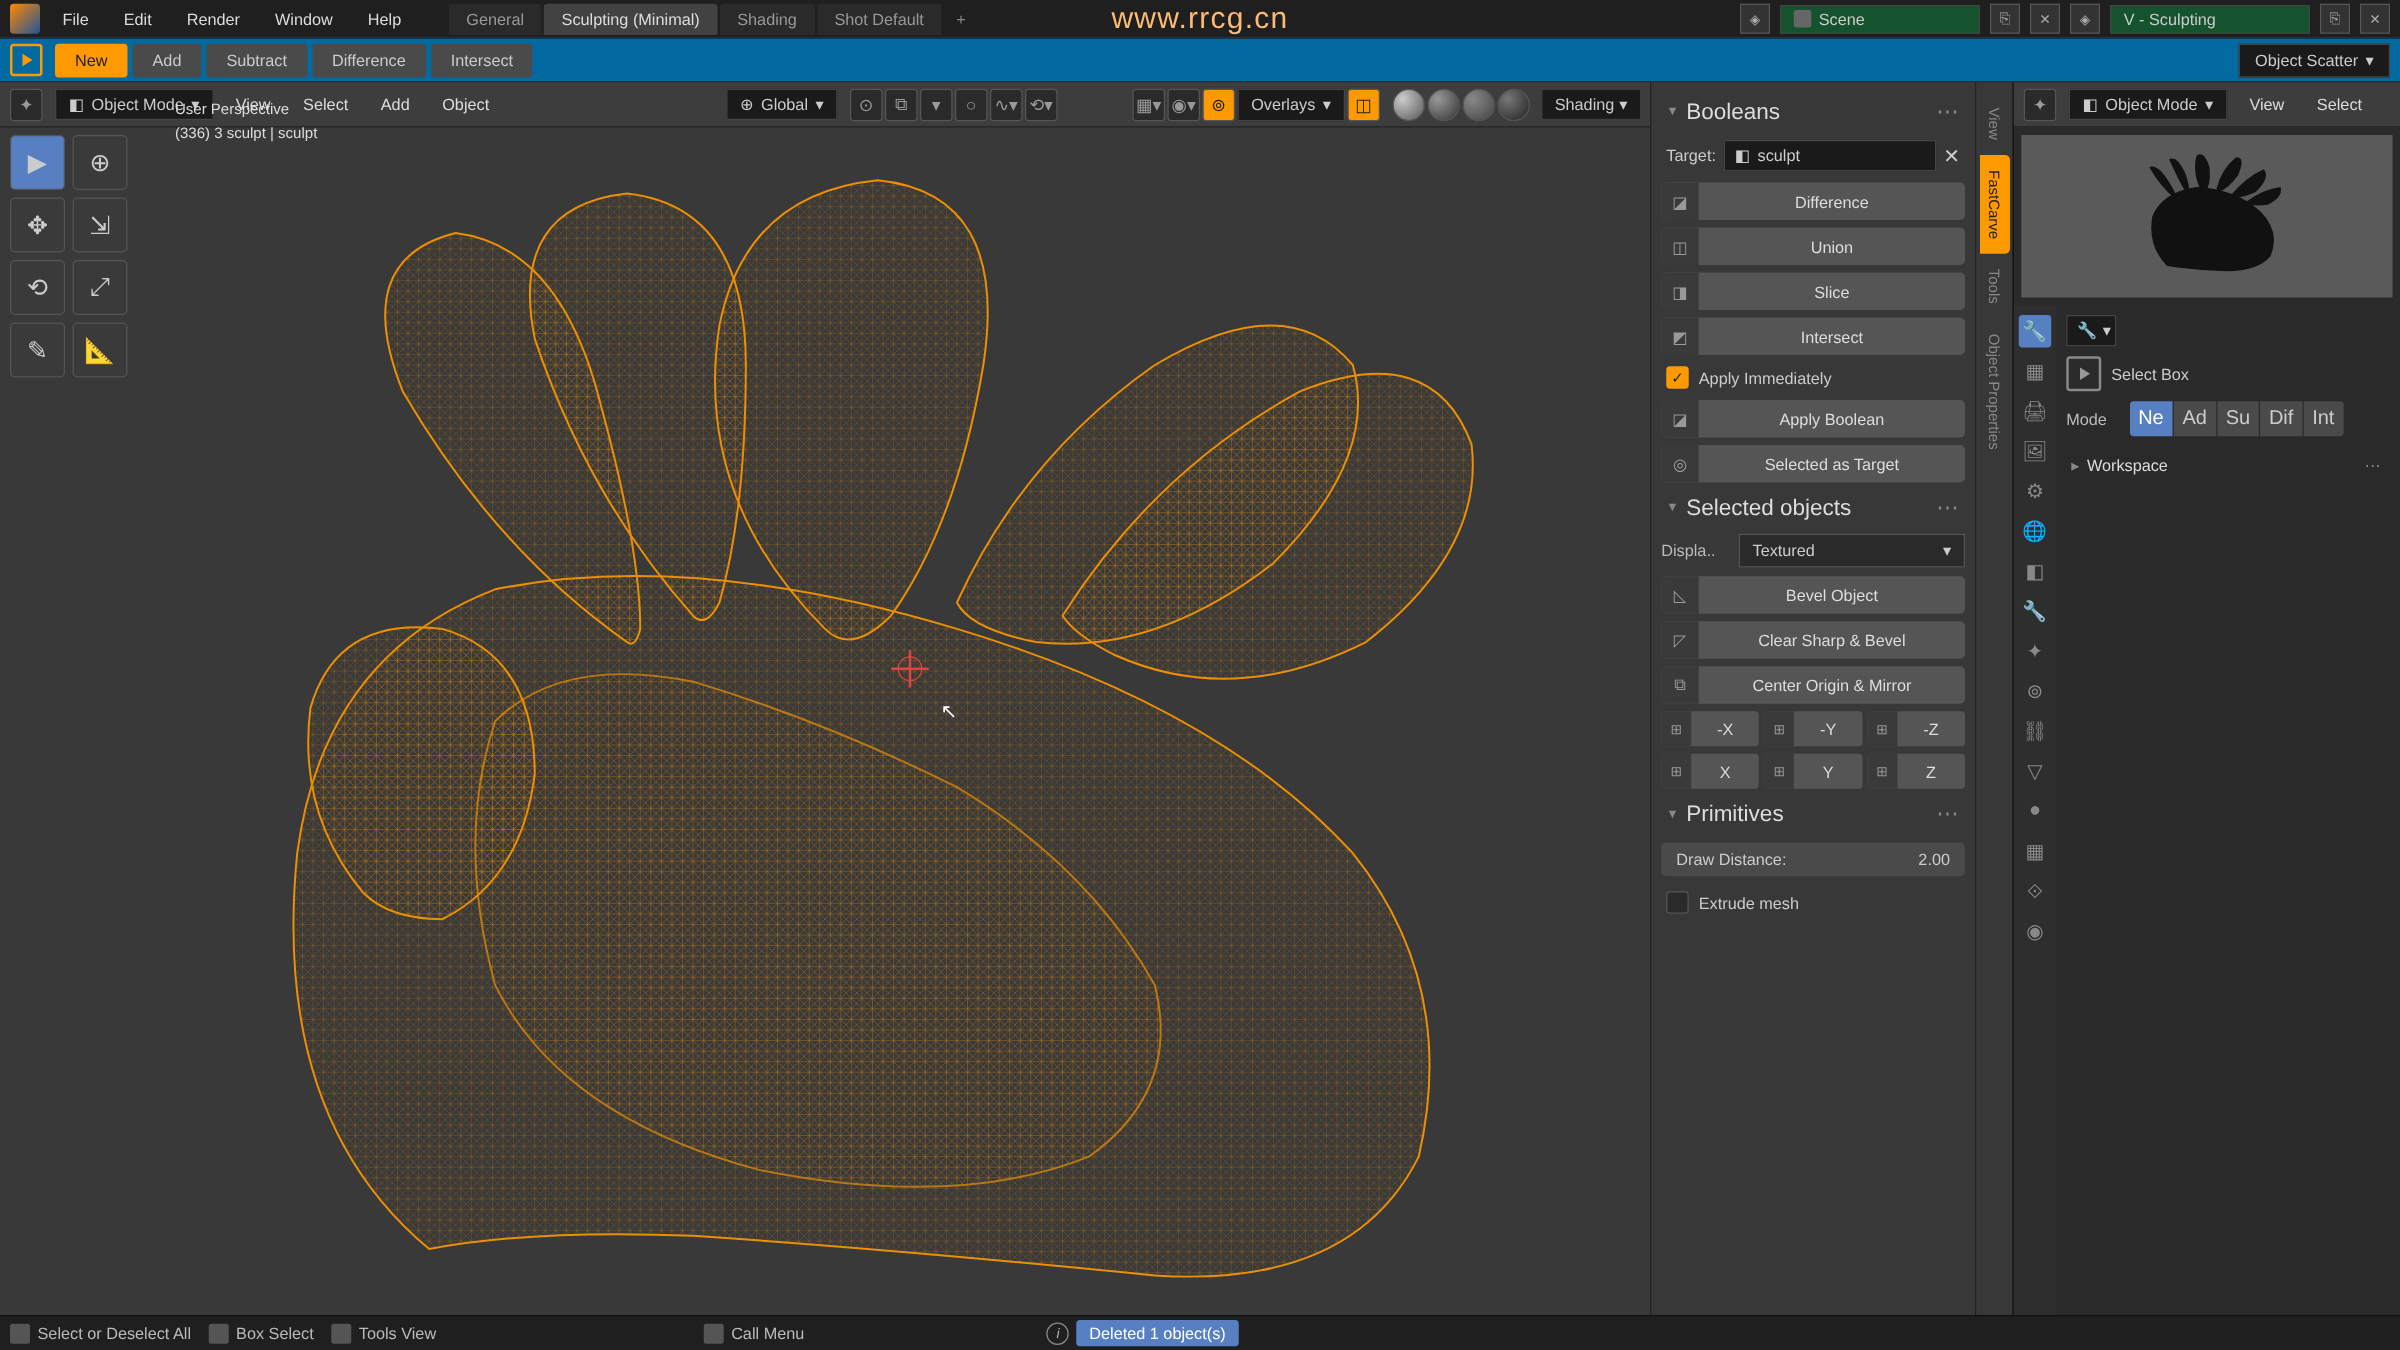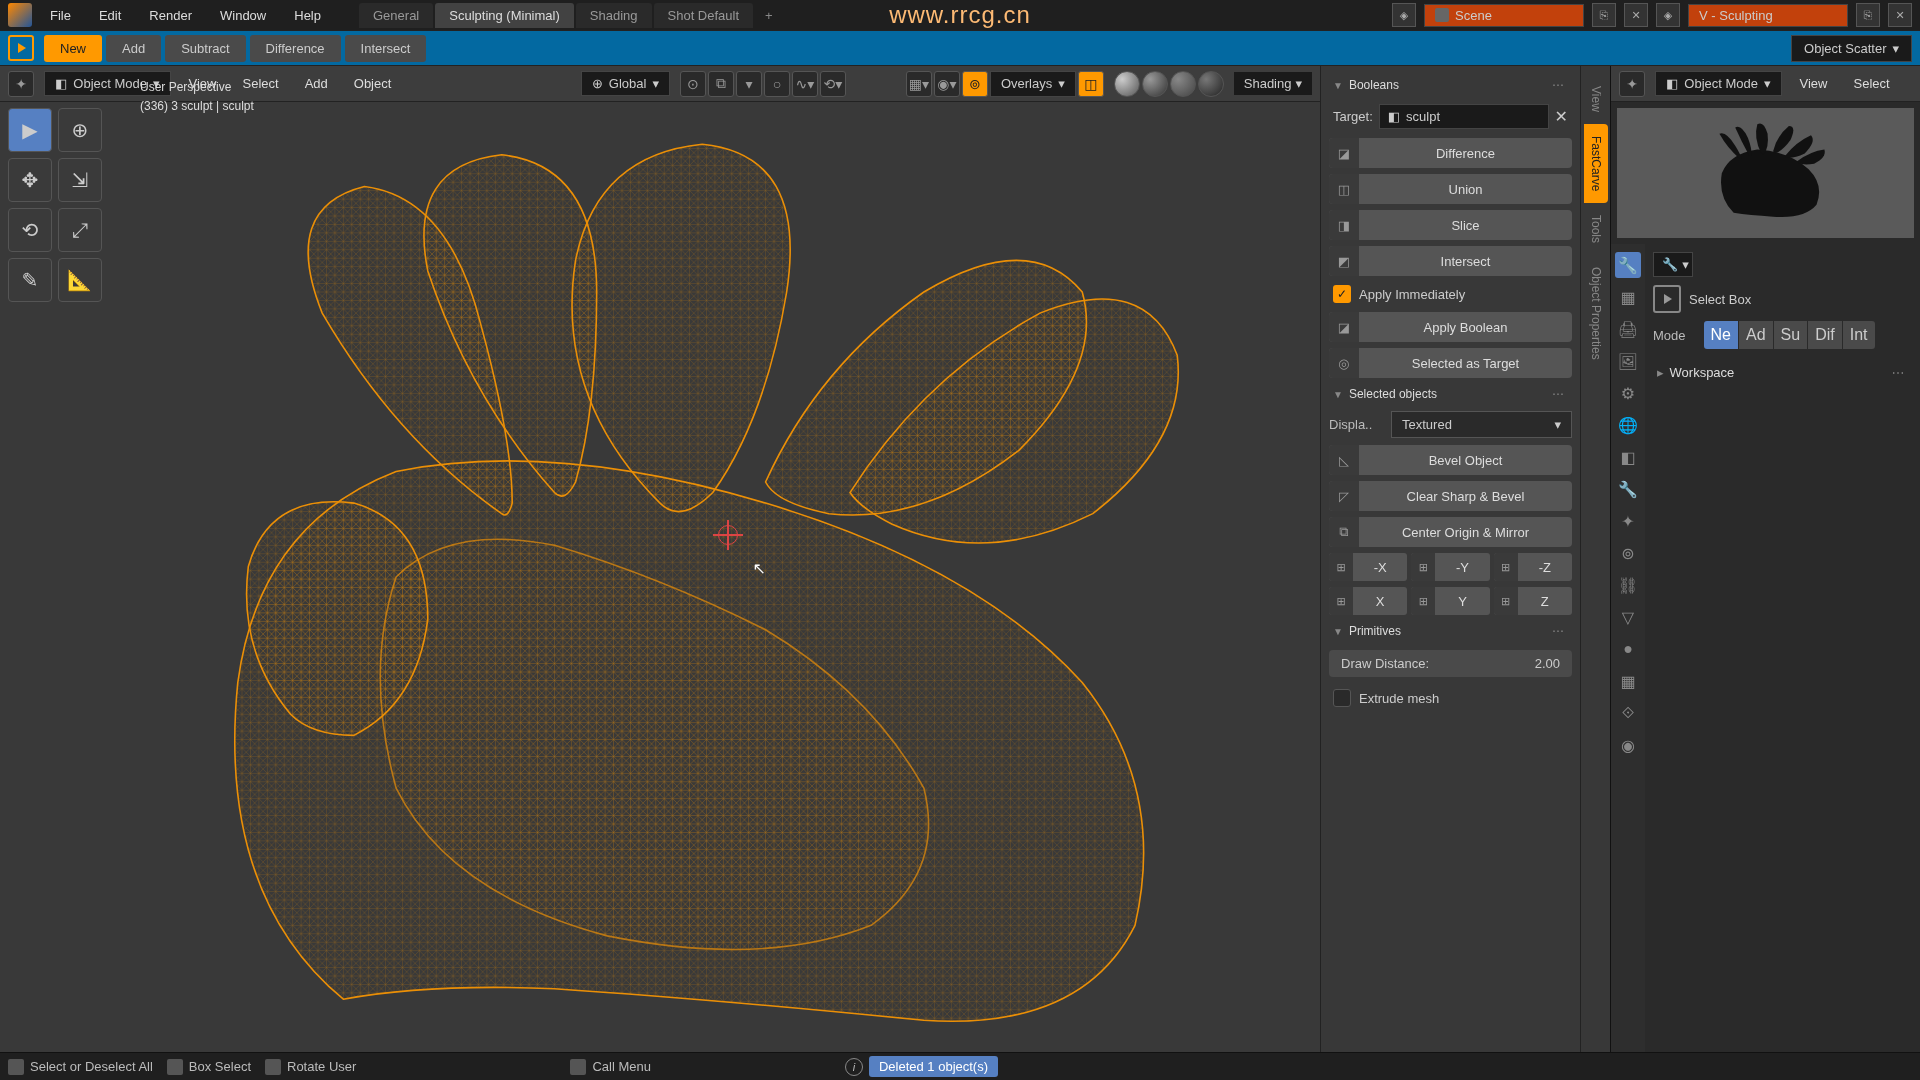--- a/index.html
+++ b/index.html
@@ -6,21 +6,21 @@
 body{background:#393939;color:#ccc;font-size:13px;width:1920px;height:1080px;overflow:hidden;position:relative}
 .top-menu{height:30px;background:#1f1f1f;display:flex;align-items:center;padding:0 8px;gap:8px}
 .logo{width:24px;height:24px;background:linear-gradient(135deg,#f80 0%,#259 100%);border-radius:3px}
 .menu-item{padding:4px 10px;cursor:pointer;color:#ddd}
 .workspace-tabs{display:flex;gap:2px;margin-left:20px}
 .ws-tab{padding:5px 14px;background:#2a2a2a;color:#999;cursor:pointer;border-radius:3px 3px 0 0}
 .ws-tab.active{background:#424242;color:#ddd}
 .ws-add{padding:5px 10px;color:#888;cursor:pointer}
 .watermark{position:absolute;left:50%;transform:translateX(-50%);color:#fdba74;font-size:24px;letter-spacing:1px}
 .scene-area{margin-left:auto;display:flex;gap:8px;align-items:center}
-.scene-box{display:flex;align-items:center;background:#c2410c;border:1px solid #444;padding:3px 10px;gap:6px;min-width:160px}
+.scene-box{display:flex;align-items:center;background:#14532d;border:1px solid #444;padding:3px 10px;gap:6px;min-width:160px}
 .scene-icon{width:14px;height:14px;background:#666;border-radius:2px}
 .icon-btn{width:24px;height:24px;background:#333;border:1px solid #555;display:flex;align-items:center;justify-content:center;cursor:pointer;color:#aaa;font-size:11px}
 .toolbar{height:36px;background:#0369a1;display:flex;align-items:center;padding:0 8px;gap:2px;border-top:1px solid #222;border-bottom:1px solid #222}
 .tool-play{width:26px;height:26px;border:2px solid #f90;border-radius:3px;display:flex;align-items:center;justify-content:center;margin-right:8px;cursor:pointer}
 .tool-play::before{content:"";border-left:8px solid #f90;border-top:5px solid transparent;border-bottom:5px solid transparent;margin-left:2px}
 .tb-btn{padding:6px 16px;background:#4a4a4a;color:#ccc;cursor:pointer;border-radius:3px;margin-right:2px}
 .tb-btn.active{background:#f90;color:#222}
 .obj-scatter{margin-left:auto;display:flex;align-items:center;background:#1a1a1a;border:1px solid #444;padding:5px 12px;gap:6px;cursor:pointer}
 .main-area{display:flex;height:calc(100% - 30px - 36px - 28px)}
 .viewport{flex:1;position:relative;background:#393939;overflow:hidden}
@@ -44,21 +44,21 @@
 .lt-btn.active{background:#5680c2}
 .wireframe{position:absolute;top:36px;left:0;right:0;bottom:0;display:flex;align-items:center;justify-content:center}
 .wireframe svg{width:100%;height:100%}
 .cursor-cross{position:absolute;top:46%;left:54%;width:30px;height:30px;pointer-events:none}
 .cursor-cross::before,.cursor-cross::after{content:"";position:absolute;background:#d44}
 .cursor-cross::before{width:2px;height:30px;left:14px}
 .cursor-cross::after{width:30px;height:2px;top:14px}
 .cursor-circle{position:absolute;top:50%;left:50%;width:20px;height:20px;border:1px solid #d44;border-radius:50%;transform:translate(-50%,-50%)}
 .mouse-ptr{position:absolute;top:50%;left:57%;color:#fff;font-size:16px}
 .side-panel{width:260px;background:#383838;border-left:1px solid #222;display:flex;flex-direction:column;padding:6px 8px;overflow-y:auto}
-.panel-header{display:flex;align-items:center;padding:6px 4px;font-size:12px;color:#ddd;cursor:pointer}
+.panel-header{display:flex;align-items:center;padding:6px 4px;font-size:18px;color:#ddd;cursor:pointer}
 .panel-header::before{content:"▼ ";font-size:10px;margin-right:6px;color:#888}
 .panel-menu{width:20px;text-align:center;color:#888;margin-left:auto;cursor:pointer}
 .target-row{display:flex;align-items:center;gap:6px;padding:6px 4px}
 .target-input{flex:1;display:flex;align-items:center;background:#1a1a1a;border:1px solid #444;padding:4px 8px;gap:6px}
 .target-clear{cursor:pointer;color:#ccc;font-size:16px}
 .panel-btn{display:flex;align-items:center;background:#555;border-radius:4px;margin:3px 0;height:30px;cursor:pointer}
 .panel-btn-icon{width:30px;height:30px;background:#3a3a3a;border-radius:4px 0 0 4px;display:flex;align-items:center;justify-content:center;color:#999}
 .panel-btn-label{flex:1;text-align:center;color:#ddd}
 .checkbox-row{display:flex;align-items:center;gap:8px;padding:6px 4px}
 .chk{width:18px;height:18px;background:#f90;border-radius:3px;display:flex;align-items:center;justify-content:center;color:#222;font-size:12px}
@@ -441,21 +441,21 @@
   <div class="sb-item">
       <div class="sb-icon-sm"></div>
       <span>Select or Deselect All</span>
     </div>
   <div class="sb-item">
       <div class="sb-icon-sm"></div>
       <span>Box Select</span>
     </div>
   <div class="sb-item">
       <div class="sb-icon-sm"></div>
-      <span>Rotate User</span>
+      <span>Tools View</span>
     </div>
   <div class="sb-item" style="margin-left:200px">
       <div class="sb-icon-sm"></div>
       <span>Call Menu</span>
     </div>
   <div class="sb-item" style="margin-left:180px">
     <div class="info-icon">i</div>
     <span class="deleted-msg">Deleted 1 object(s)</span>
   </div>
 </div>

